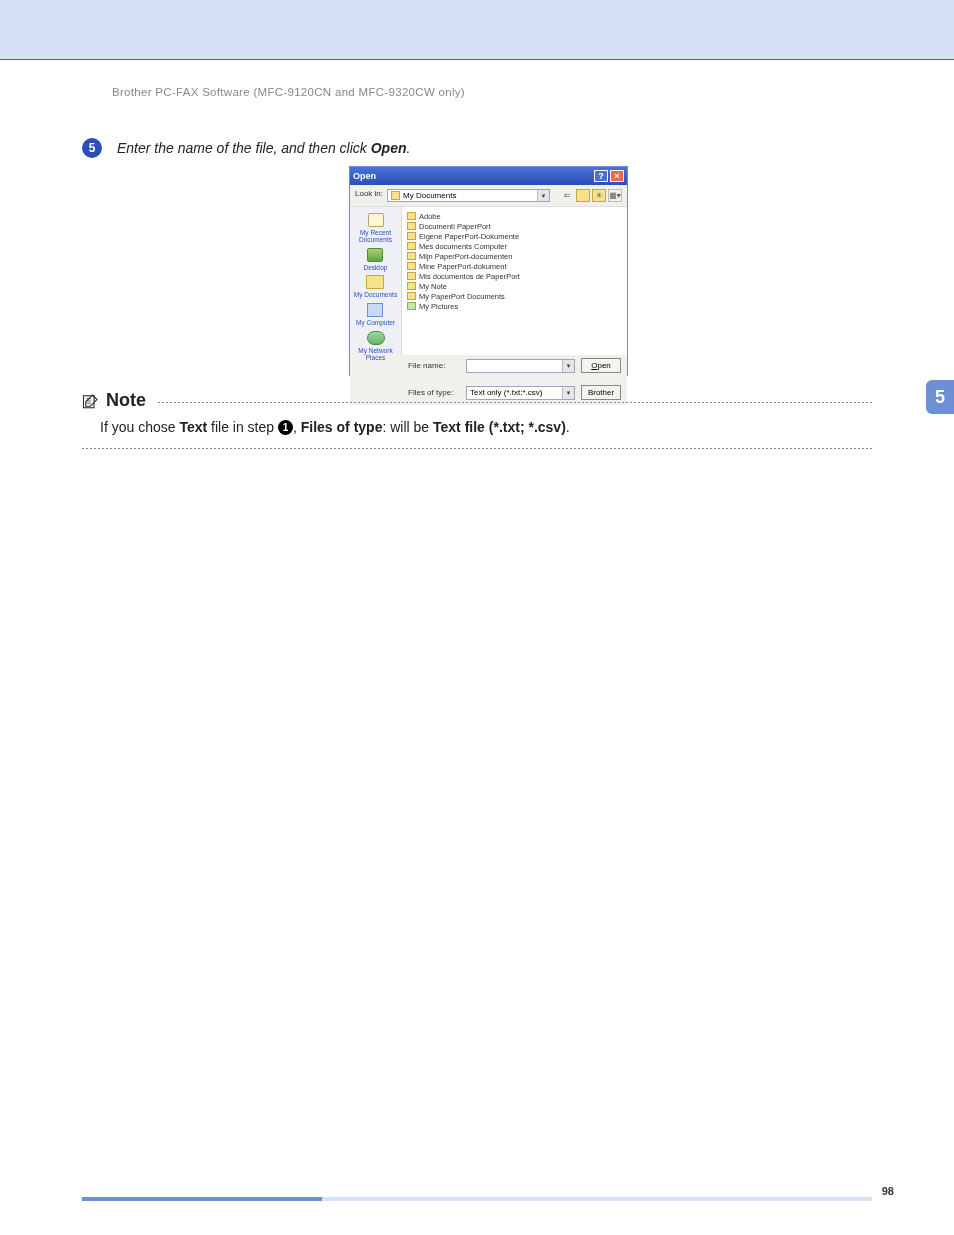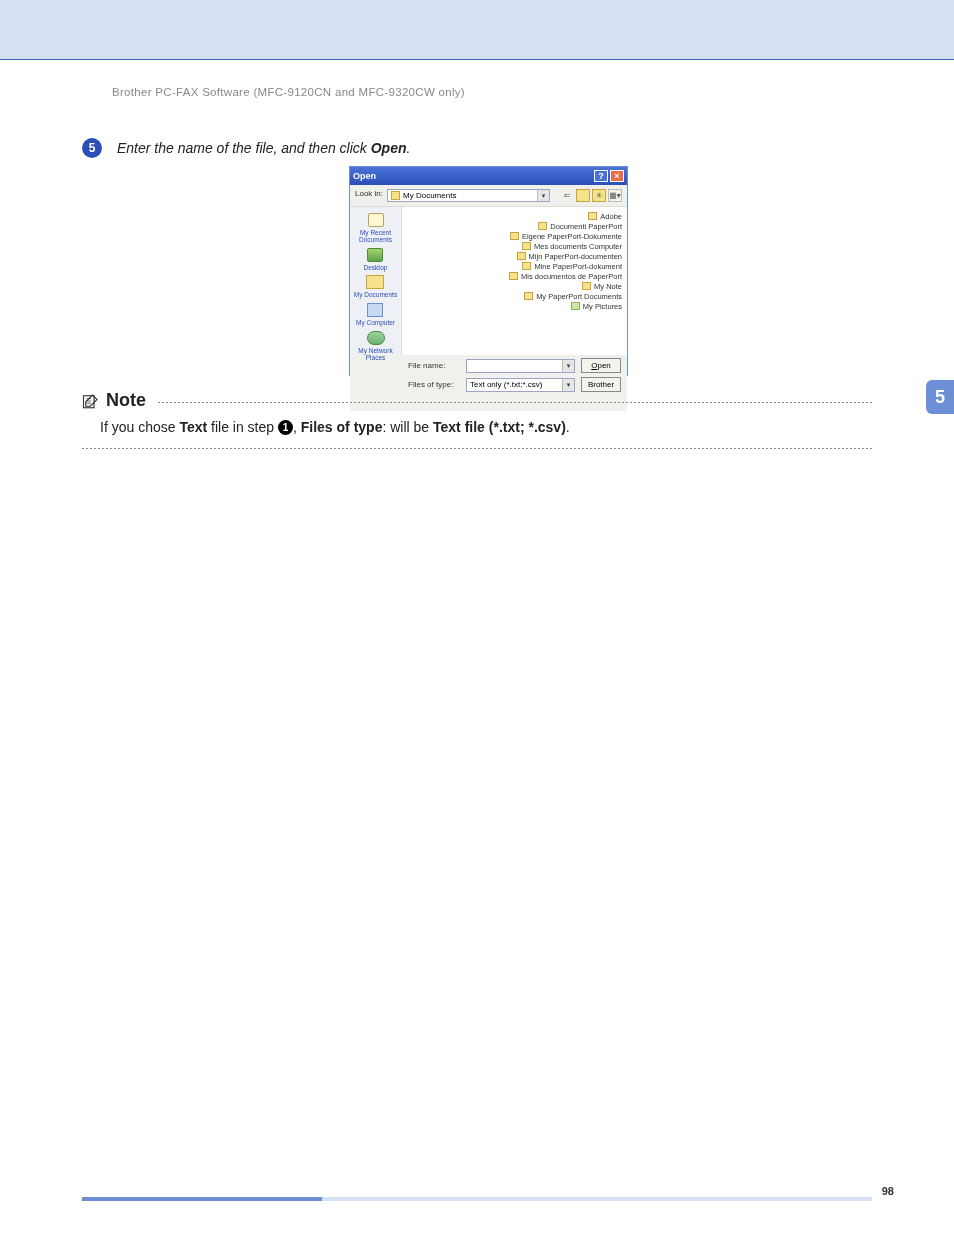--- a/index.html
+++ b/index.html
@@ -139,28 +139,28 @@
   .doc-ico { width:16px;height:14px;border:1px solid #bda362;background:#fff6d4;border-radius:2px;}
   .desk-ico { width:16px;height:14px;background:linear-gradient(#a7d46c,#5da345);border:1px solid #4e8c3a;border-radius:2px;}
   .fold-ico { width:18px;height:14px;background:#f6e28c;border:1px solid #c9a63a;}
   .comp-ico { width:16px;height:14px;background:#c8d9f4;border:1px solid #6c8fd6;}
   .net-ico { width:18px;height:14px;background:linear-gradient(#9ad4a0,#6bb270);border:1px solid #4e8c3a;border-radius:8px;}
   .file-list {
     flex:1;
     background:#fff;
     padding:4px 5px;
   }
-  .fitem { display:flex; align-items:center; gap:3px; font-size:7.5px; color:#333; height:10px;justify-content:flex-end;}
+  .fitem { display:flex; align-items:center; gap:3px; font-size:7.5px; color:#333; height:10px;}
   .folder-ico { width:9px;height:8px;background:#f6e28c;border:1px solid #c9a63a;}
   .picfolder-ico { width:9px;height:8px;background:#cce4a8;border:1px solid #8fb35a;}
   .musfolder-ico { width:9px;height:8px;background:#f6e28c;border:1px solid #c9a63a; position:relative;}
   .dlg-bottom {
     background:#f0f0ed;
-    padding:3px 6px 19px 58px;
-    display:flex; flex-direction:column; gap:4px;
+    padding:3px 6px 5px 58px;
+    display:flex; flex-direction:column; gap:12px;
   }
   .brow { display:flex; align-items:center; gap:6px;}
   .brow .blbl { width:52px; font-size:8px; color:#333;}
   .brow .bfield { flex:1; height:14px; border:1px solid #9aa6c4; background:#fff; display:flex; align-items:center; padding:0 3px; position:relative; font-size:8px;}
   .bfield .drop { position:absolute; right:0; top:0; width:12px; height:100%; background:#e6e6e6; border-left:1px solid #bbb; display:flex;align-items:center;justify-content:center;font-size:7px;color:#444;}
   .bbtn { width:40px; height:15px; border:1px solid #888; background:#f4f4ee; font-size:8px; display:flex;align-items:center;justify-content:center;}
   .note-block {
     position:absolute;
     top: 390px;
     left: 82px;

